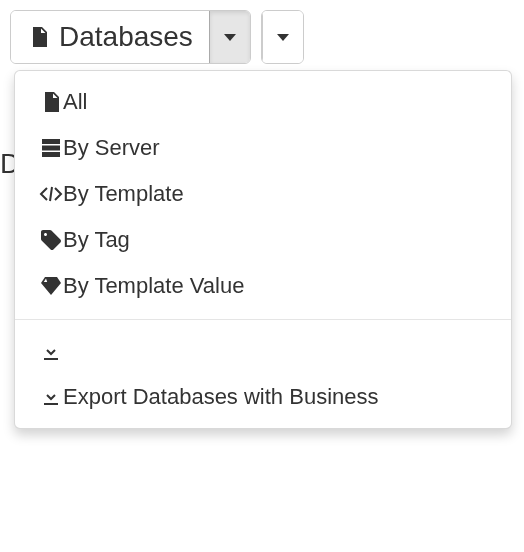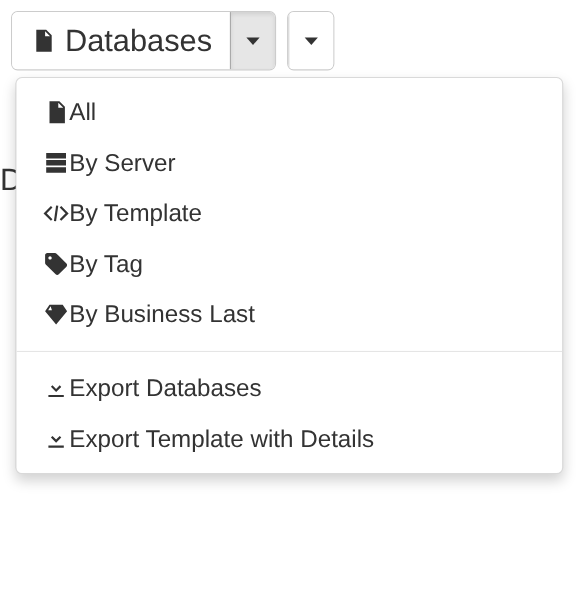--- a/index.html
+++ b/index.html
@@ -160,37 +160,36 @@
     </span>
     <span>By Tag</span>
   </div>
 
   <div class="dropdown-item">
     <span class="icon">
       <svg viewBox="0 0 24 24">
           <path d="M6 3h12l4 6-10 12L2 9l4-6zm-.5 5.5h13L12 19 5.5 8.5zM7 4.5L4.8 8h3.4L7 4.5zm10 0L18.2 8h-3.4L17 4.5zM9 4.5h6L12 8 9 4.5z"></path>
         </svg>
     </span>
-    <span>By Business Last</span>
+    <span>By Template Value</span>
   </div>
 
 
   <div class="divider"></div>
 
   <div class="dropdown-item">
     <span class="icon">
       <svg viewBox="0 0 24 24">
           <path d="M12 3v9.59l3.3-3.3 1.4 1.42L12 15.4l-4.7-4.7 1.4-1.42L12 12.6V3h0zM5 18h14v2H5v-2z"></path>
         </svg>
     </span>
-    <span>Export Databases</span>
   </div>
 
   <div class="dropdown-item">
     <span class="icon">
       <svg viewBox="0 0 24 24">
           <path d="M12 3v9.59l3.3-3.3 1.4 1.42L12 15.4l-4.7-4.7 1.4-1.42L12 12.6V3h0zM5 18h14v2H5v-2z"></path>
         </svg>
     </span>
-    <span>Export Template with Details</span>
+    <span>Export Databases with Business</span>
   </div>
 
 </div>
 
 </body></html>

